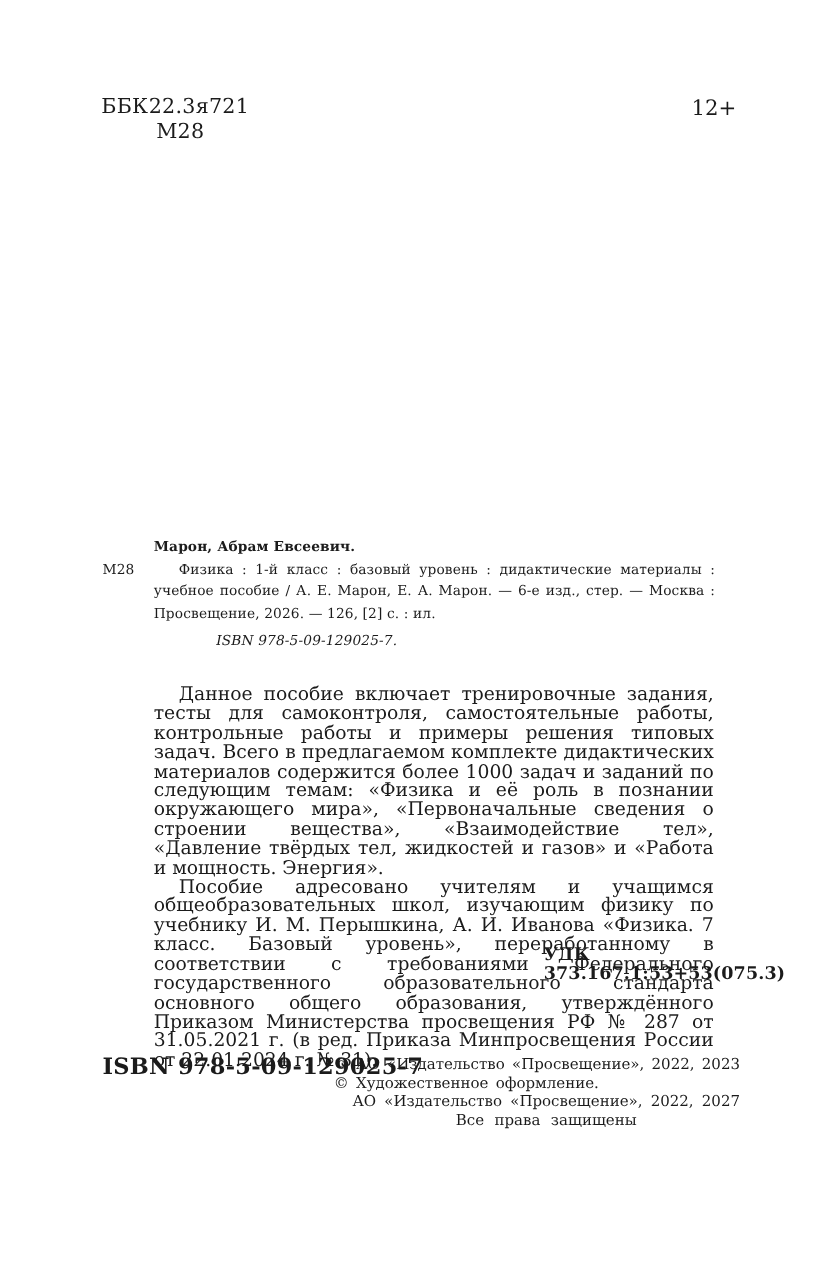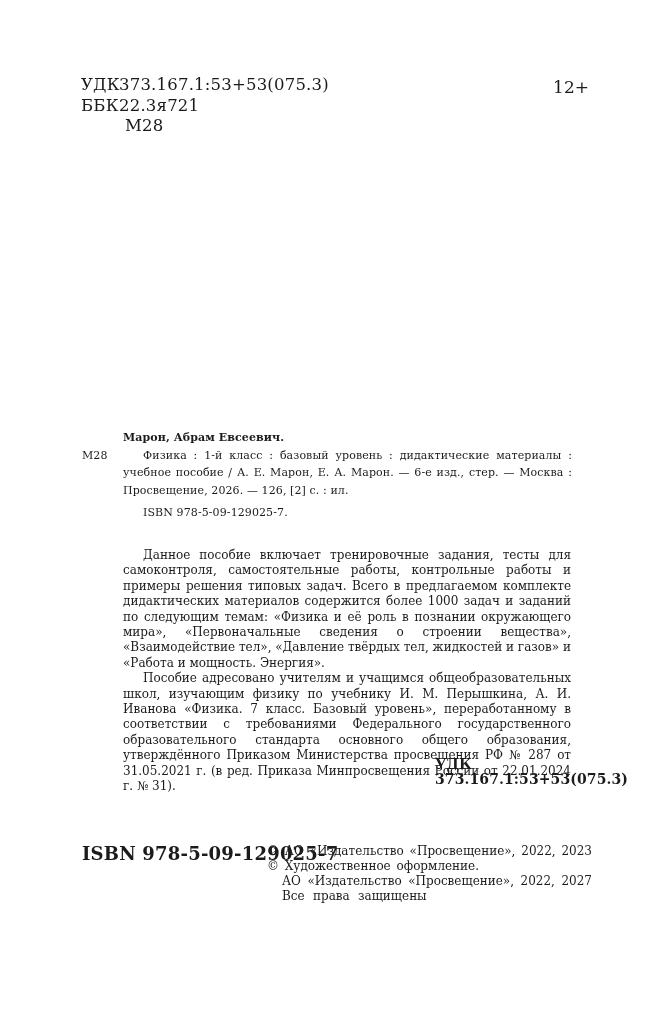--- a/index.html
+++ b/index.html
@@ -61,31 +61,32 @@
     text-align: justify;
     text-indent: 20px;
   }
   .card-biblio .authors-sign-margin {
     position: absolute;
     left: -41px;
     top: 0;
     text-indent: 0;
   }
   .card-isbn {
-    margin-left: 61px;
+    margin-left: 91px;
     margin-top: 5px;
+    font-style: italic;
   }
 
   
   .annotation {
     position: absolute;
     left: 123px;
     top: 548px;
     width: 448px;
-    font-size: 12px;
+    font-size: 15px;
     line-height: 15.4px;
     text-align: justify;
   }
   .annotation p {
     margin: 0;
     text-indent: 20px;
   }
 
   
   .classifiers {
@@ -127,32 +128,30 @@
   .cr-line {
     white-space: nowrap;
   }
   .cr-line.stretch {
     white-space: normal;
     text-align: justify;
     text-align-last: justify;
   }
   .cr-line.cont {
     padding-left: 15px;
+    text-align: center;
   }
   .cr-line.wide {
     word-spacing: 4.5px;
   }
 </style>
 </head>
 <body>
 
 <div class="top-block">
-  <div>
-    <span class="cls-label">УДК</span><span>373.167.1:53+53(075.3)</span>
-  </div>
   <div>
     <span class="cls-label">ББК</span><span>22.3я721</span>
   </div>
   <div class="authors-sign">М28</div>
 </div>
 
 <div class="age-rating">12+</div>
 
 <div class="card-block">
   <div class="card-author">Марон, Абрам Евсеевич.</div>

